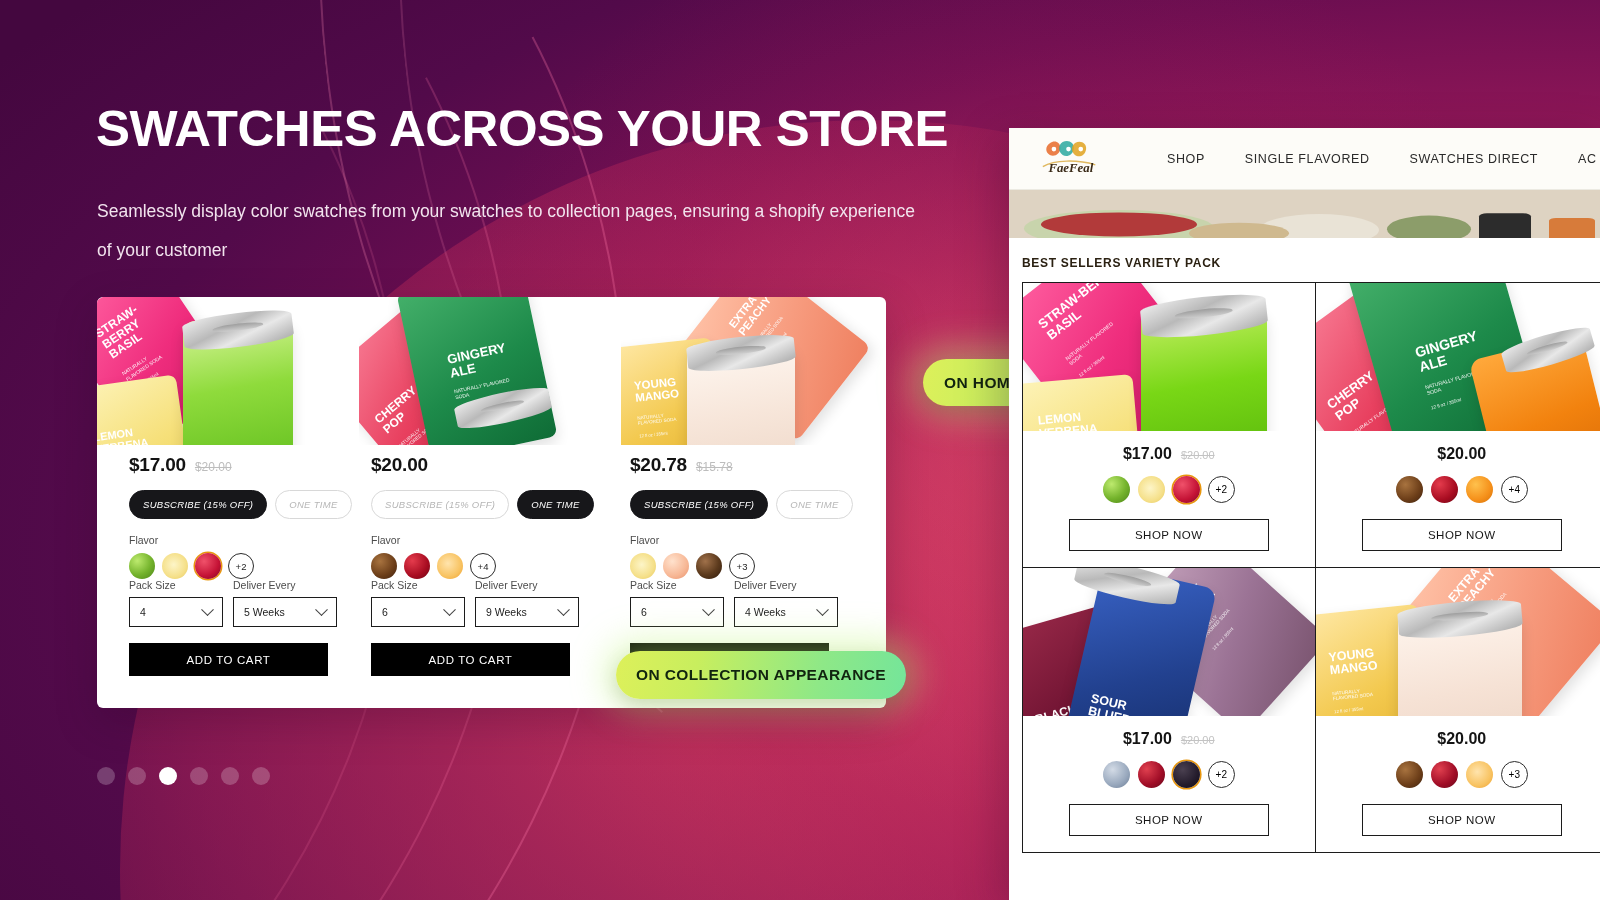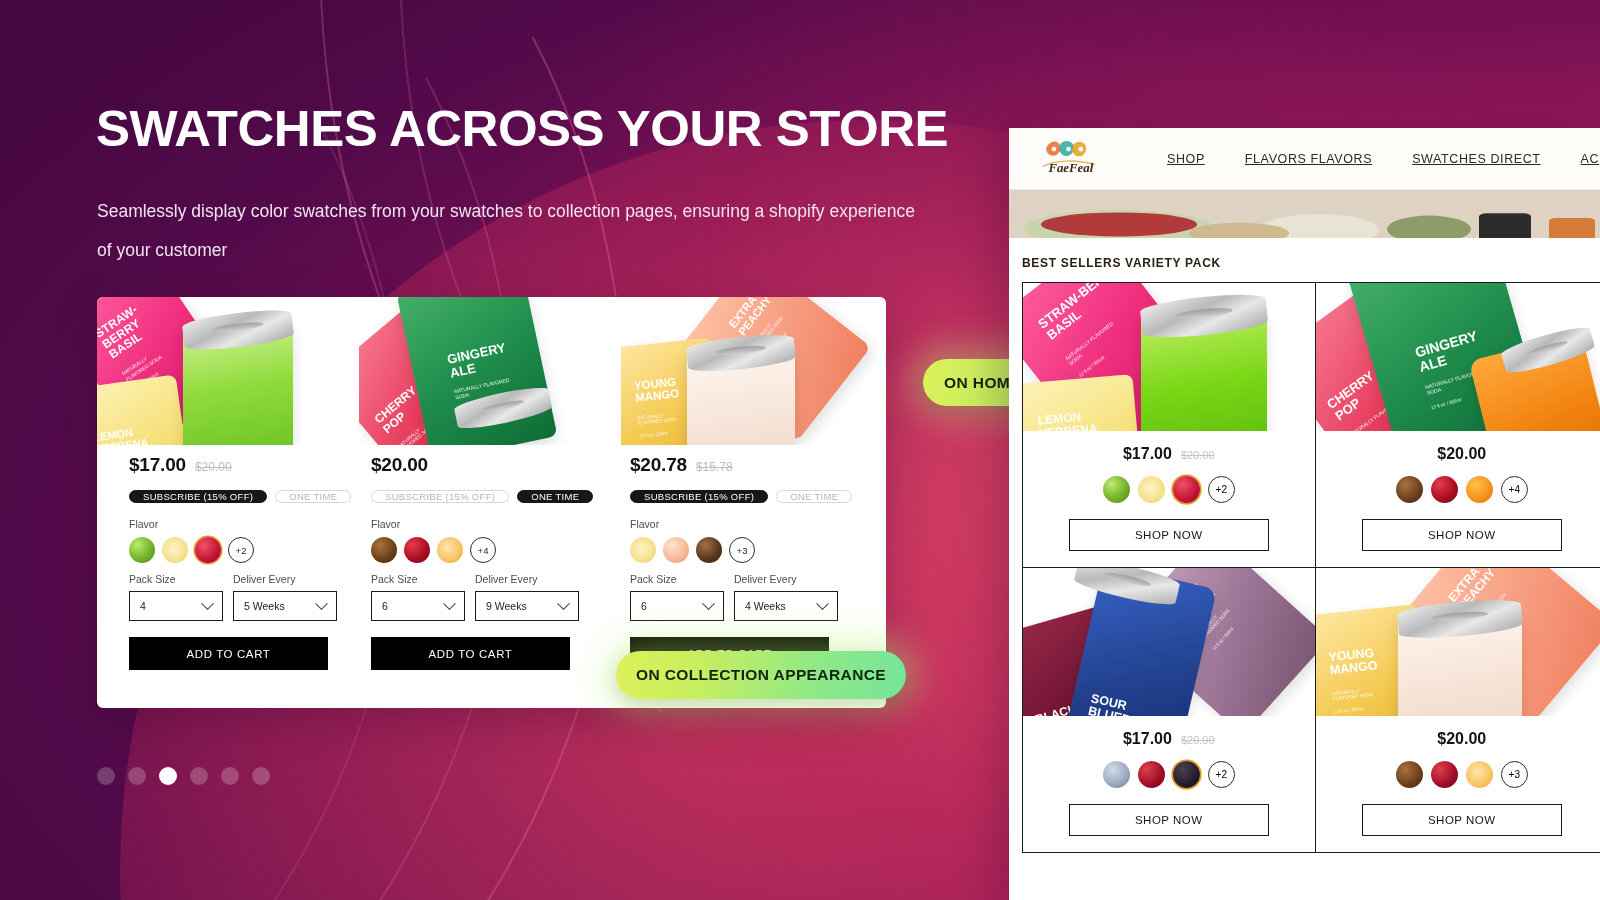--- a/index.html
+++ b/index.html
@@ -77,39 +77,39 @@
   .pcard:nth-child(2) .pbody { padding-left:12px; }
   .pcard:nth-child(3) .pbody { padding-left:9px; }
 
   .price-row { display:flex; align-items:baseline; gap:9px; margin-top:9px; }
   .price { font-size:19px; font-weight:bold; color:#131313; letter-spacing:-0.2px;}
   .price-old { font-size:12px; color:#bdbdbd; text-decoration:line-through; }
 
   .plan-row { display:flex; gap:8px; margin-top:14px; }
   .pill {
     border-radius:20px; font-size:9.5px; letter-spacing:0.3px;
-    padding:0 13px; white-space:nowrap; cursor:pointer;
-    display:inline-flex; align-items:center; justify-content:center;
+    padding:8px 13px; white-space:nowrap; cursor:pointer;
+    display:inline-flex; align-items:center; justify-content:center;font-style:italic;
   }
   .pill.active { background:#17171a; color:#fff; border:1px solid #17171a; }
   .pill.inactive { background:#fff; color:#b6b6b6; border:1px solid #d8d8d8; }
 
   .field-label { font-size:10.5px; color:#4c4c4c; margin-top:15px; margin-bottom:7px; }
 
   .swatch-row { display:flex; align-items:center; gap:7px; }
   .sw { width:26px; height:26px; border-radius:50%; overflow:hidden; cursor:pointer; position:relative; }
   .sw.ring { box-shadow: 0 0 0 1.5px #e8960c; }
   .sw-more {
     width:26px; height:26px; border-radius:50%;
     border:1px solid #2b2b2b; background:#fff;
     font-size:9.5px; color:#1e1e1e; cursor:pointer;
     display:flex; align-items:center; justify-content:center;
   }
 
-  .selects { display:flex; gap:10px; margin-top:10px; }
+  .selects { display:flex; gap:10px; margin-top:0; }
   .sel-wrap { display:flex; flex-direction:column; }
   .sel-label { font-size:10.5px; color:#4c4c4c; margin-bottom:6px; }
   .sel {
     position:relative; border:1px solid #1c1c1c; background:#fff;
     height:30px; display:flex; align-items:center; padding:0 10px;
     font-size:10.5px; color:#1b1b1b; cursor:pointer;
   }
   .sel .v { flex:1; }
   .chev { width:9px; height:9px; border-right:1.4px solid #444; border-bottom:1.4px solid #444; transform:rotate(45deg) translate(-2px,-2px); }
   .w-s { width:94px; }
@@ -152,21 +152,21 @@
     background:#ffffff; overflow:hidden;
     box-shadow: -10px 10px 40px rgba(40,0,35,0.25);
   }
   .nav {
     height:62px; background:#fdfcf8;
     display:flex; align-items:center; padding-left:28px; gap:0;
     border-bottom:1px solid #eceae2; position:relative; z-index:3;
   }
   .logo { width:70px; height:44px; position:relative; margin-right:60px; }
   .nav-links { display:flex; gap:40px; font-size:12.5px; letter-spacing:0.6px; color:#2a2a2a; white-space:nowrap; }
-  .nav-links span { cursor:pointer;text-decoration:underline; }
+  .nav-links span { cursor:pointer; }
 
   .hero-strip { height:48px; position:relative; overflow:hidden; background:#d9cdbb; }
 
   .collection-title {
     font-size:12px; font-weight:bold; letter-spacing:0.7px;
     color:#2b2112; padding:18px 0 12px 13px;
   }
   .grid { display:grid; grid-template-columns:1fr 1fr; border-top:1px solid #1c1c1c; margin-left:13px; }
   .gcard {
     border-right:1px solid #1c1c1c; border-bottom:1px solid #1c1c1c;
@@ -391,21 +391,21 @@
         <path d="M66 7 C75 2, 86 8, 84 19 C82 30, 71 33, 65 28 C58 22, 58 12, 66 7 Z" fill="#e0a21f" opacity="0.85"></path>
         <circle cx="29" cy="18" r="4" fill="#fff"></circle>
         <circle cx="54" cy="18" r="4" fill="#fff"></circle>
         <circle cx="75" cy="18" r="4" fill="#fff"></circle>
         <path d="M10 48 C30 36, 70 36, 100 45" stroke="#d8a73a" stroke-width="2.5" fill="none" opacity="0.8"></path>
         <text x="58" y="58" font-family="Liberation Serif, serif" font-style="italic" font-weight="bold" font-size="22" fill="#3a2a18" text-anchor="middle">FaeFeal</text>
       </svg>
     </div>
     <div class="nav-links" id="nav-links">
         <span>SHOP</span>
-        <span>FLAVORS FLAVORS</span>
+        <span>SINGLE FLAVORED</span>
         <span>SWATCHES DIRECT</span>
         <span>AC</span>
       </div>
   </div>
   <div class="hero-strip">
     <svg viewBox="0 0 600 120" preserveAspectRatio="none" width="600" height="48">
       <rect width="600" height="120" fill="#ded3c2"></rect>
       <ellipse cx="110" cy="96" rx="95" ry="46" fill="#c8d4ac"></ellipse>
       <ellipse cx="110" cy="86" rx="78" ry="30" fill="#b23a3a"></ellipse>
       <ellipse cx="310" cy="100" rx="60" ry="40" fill="#e9e3d6"></ellipse>

